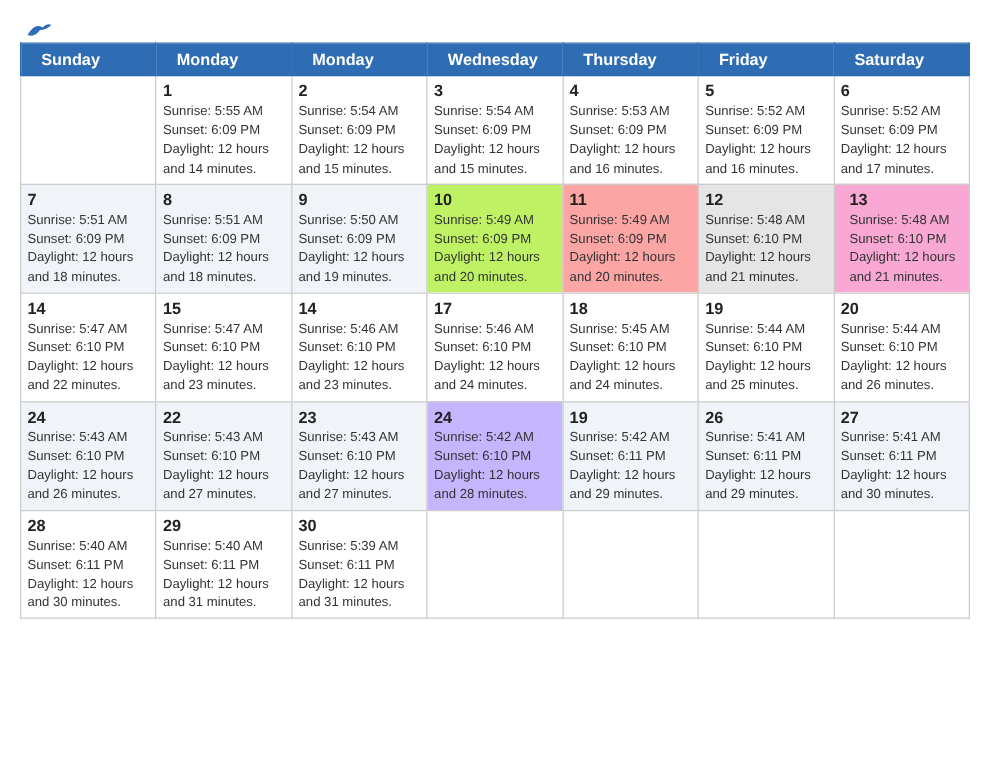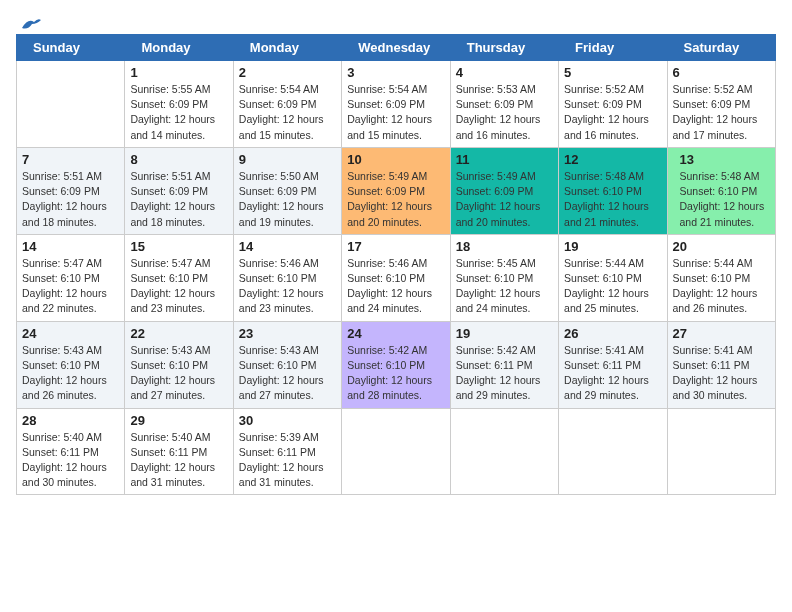--- a/index.html
+++ b/index.html
@@ -166,42 +166,42 @@
 Daylight: 12 hours
 and 18 minutes.</div>
         </td>
         <td style="background: rgb(240, 244, 248);">
           <span class="day-num">9</span>
           <div class="day-info" style="white-space: pre-line;">Sunrise: 5:50 AM
 Sunset: 6:09 PM
 Daylight: 12 hours
 and 19 minutes.</div>
         </td>
-        <td style="background: #fdba74;">
+        <td style="background: #bef264;">
           <span class="day-num">10</span>
           <div class="day-info" style="white-space: pre-line;">Sunrise: 5:49 AM
 Sunset: 6:09 PM
 Daylight: 12 hours
 and 20 minutes.</div>
         </td>
-        <td style="background: #14b8a6;">
+        <td style="background: #fca5a5;">
           <span class="day-num">11</span>
           <div class="day-info" style="white-space: pre-line;">Sunrise: 5:49 AM
 Sunset: 6:09 PM
 Daylight: 12 hours
 and 20 minutes.</div>
         </td>
-        <td style="background: #14b8a6;">
+        <td style="background: #e5e5e5;">
           <span class="day-num">12</span>
           <div class="day-info" style="white-space: pre-line;">Sunrise: 5:48 AM
 Sunset: 6:10 PM
 Daylight: 12 hours
 and 21 minutes.</div>
         </td>
-        <td style="background: #86efac; padding-left: 12px;">
+        <td style="background: #f9a8d4; padding-left: 12px;">
           <span class="day-num">13</span>
           <div class="day-info" style="white-space: pre-line;">Sunrise: 5:48 AM
 Sunset: 6:10 PM
 Daylight: 12 hours
 and 21 minutes.</div>
         </td>
       </tr>
       <tr>
         <td>
           <span class="day-num">14</span>

